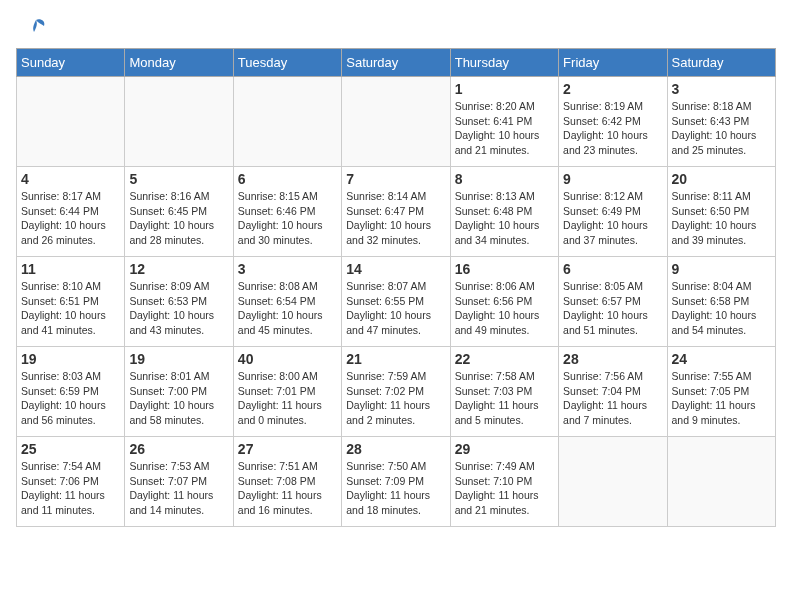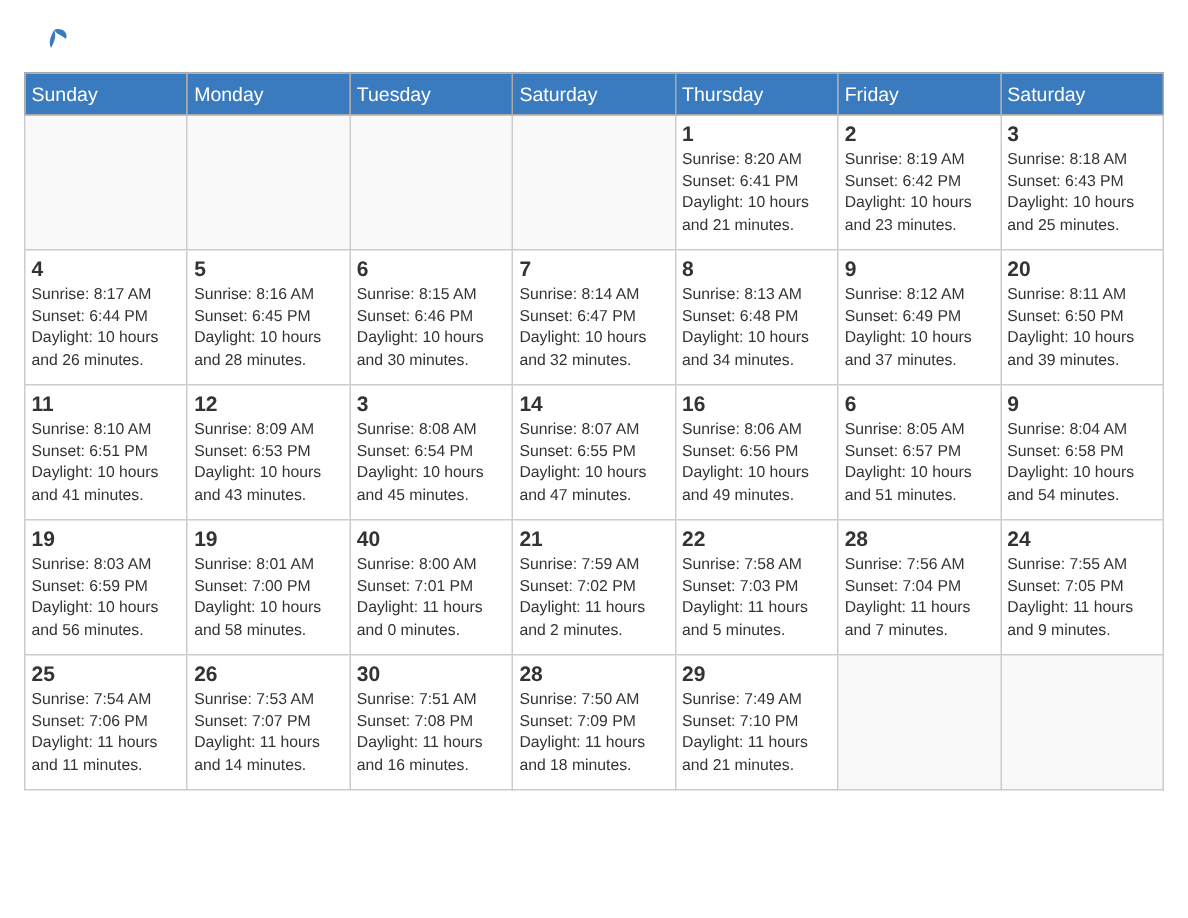--- a/index.html
+++ b/index.html
@@ -227,21 +227,21 @@
       <tr>
         <td>
           <span class="day-num">25</span>
           <div class="day-info">Sunrise: 7:54 AM<br>Sunset: 7:06 PM<br>Daylight: 11 hours<br>and 11 minutes.</div>
         </td>
         <td>
           <span class="day-num">26</span>
           <div class="day-info">Sunrise: 7:53 AM<br>Sunset: 7:07 PM<br>Daylight: 11 hours<br>and 14 minutes.</div>
         </td>
         <td>
-          <span class="day-num">30</span>
+          <span class="day-num">27</span>
           <div class="day-info">Sunrise: 7:51 AM<br>Sunset: 7:08 PM<br>Daylight: 11 hours<br>and 16 minutes.</div>
         </td>
         <td>
           <span class="day-num">28</span>
           <div class="day-info">Sunrise: 7:50 AM<br>Sunset: 7:09 PM<br>Daylight: 11 hours<br>and 18 minutes.</div>
         </td>
         <td>
           <span class="day-num">29</span>
           <div class="day-info">Sunrise: 7:49 AM<br>Sunset: 7:10 PM<br>Daylight: 11 hours<br>and 21 minutes.</div>
         </td>

